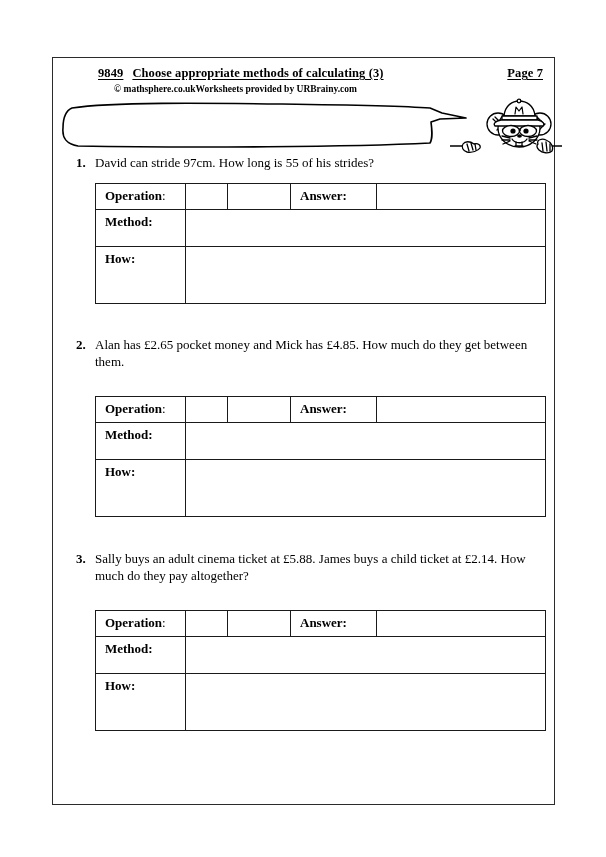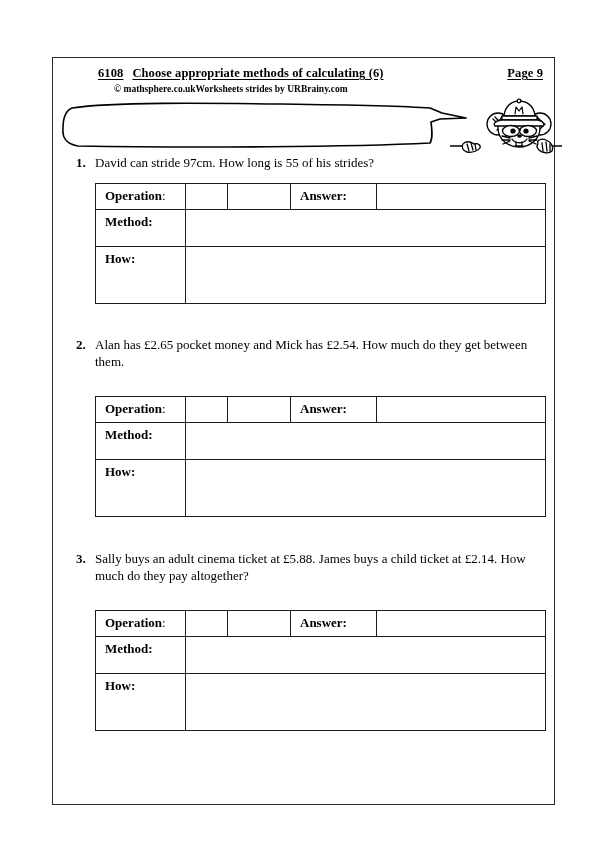--- a/index.html
+++ b/index.html
@@ -145,27 +145,27 @@
   td.span-body { border-left: 1.4px solid #1a1a1a; }
 </style>
 </head>
 <body>
 
 <div id="page-frame"></div>
 
 <div class="header-block">
   <div class="title-row">
     <div class="title-left">
-      <span class="code">6108</span><span>Choose appropriate methods of calculating (6)</span>
+      <span class="code">9849</span><span>Choose appropriate methods of calculating (3)</span>
     </div>
-    <div class="title-right">Page 9</div>
+    <div class="title-right">Page 7</div>
   </div>
   <div class="credit-row">
     <div class="credit-left">© mathsphere.co.uk</div>
-    <div class="credit-right">Worksheets strides by URBrainy.com</div>
+    <div class="credit-right">Worksheets provided by URBrainy.com</div>
   </div>
 </div>
 
 <div class="bubble-zone">
   <svg class="bubble-svg" width="510" height="58" viewBox="0 0 510 58">
     <path d="M 20 8
              C 60 2, 150 3, 230 4
              C 300 5, 350 6, 378 8
              L 390 13
              L 414 18
@@ -256,21 +256,21 @@
         </td>
         <td class="span-body" colspan="4"></td>
       </tr>
     </tbody>
   </table>
 </div>
 
 <div class="question" style="top:337px;">
   <div class="q-text">
     <span class="q-num">2.</span>
-    <span class="q-body">Alan has £2.65 pocket money and Mick has £2.54. How much do they get between them.</span>
+    <span class="q-body">Alan has £2.65 pocket money and Mick has £4.85. How much do they get between them.</span>
   </div>
   <table class="answer-table" style="margin-top:26px;">
     <tbody>
       <tr class="row-head">
         <td class="c-label">
           <div class="lbl"><span>Operation</span><span class="thin">:</span></div>
         </td>
         <td class="c-small"></td>
         <td class="c-gap"></td>
         <td class="c-answer">

